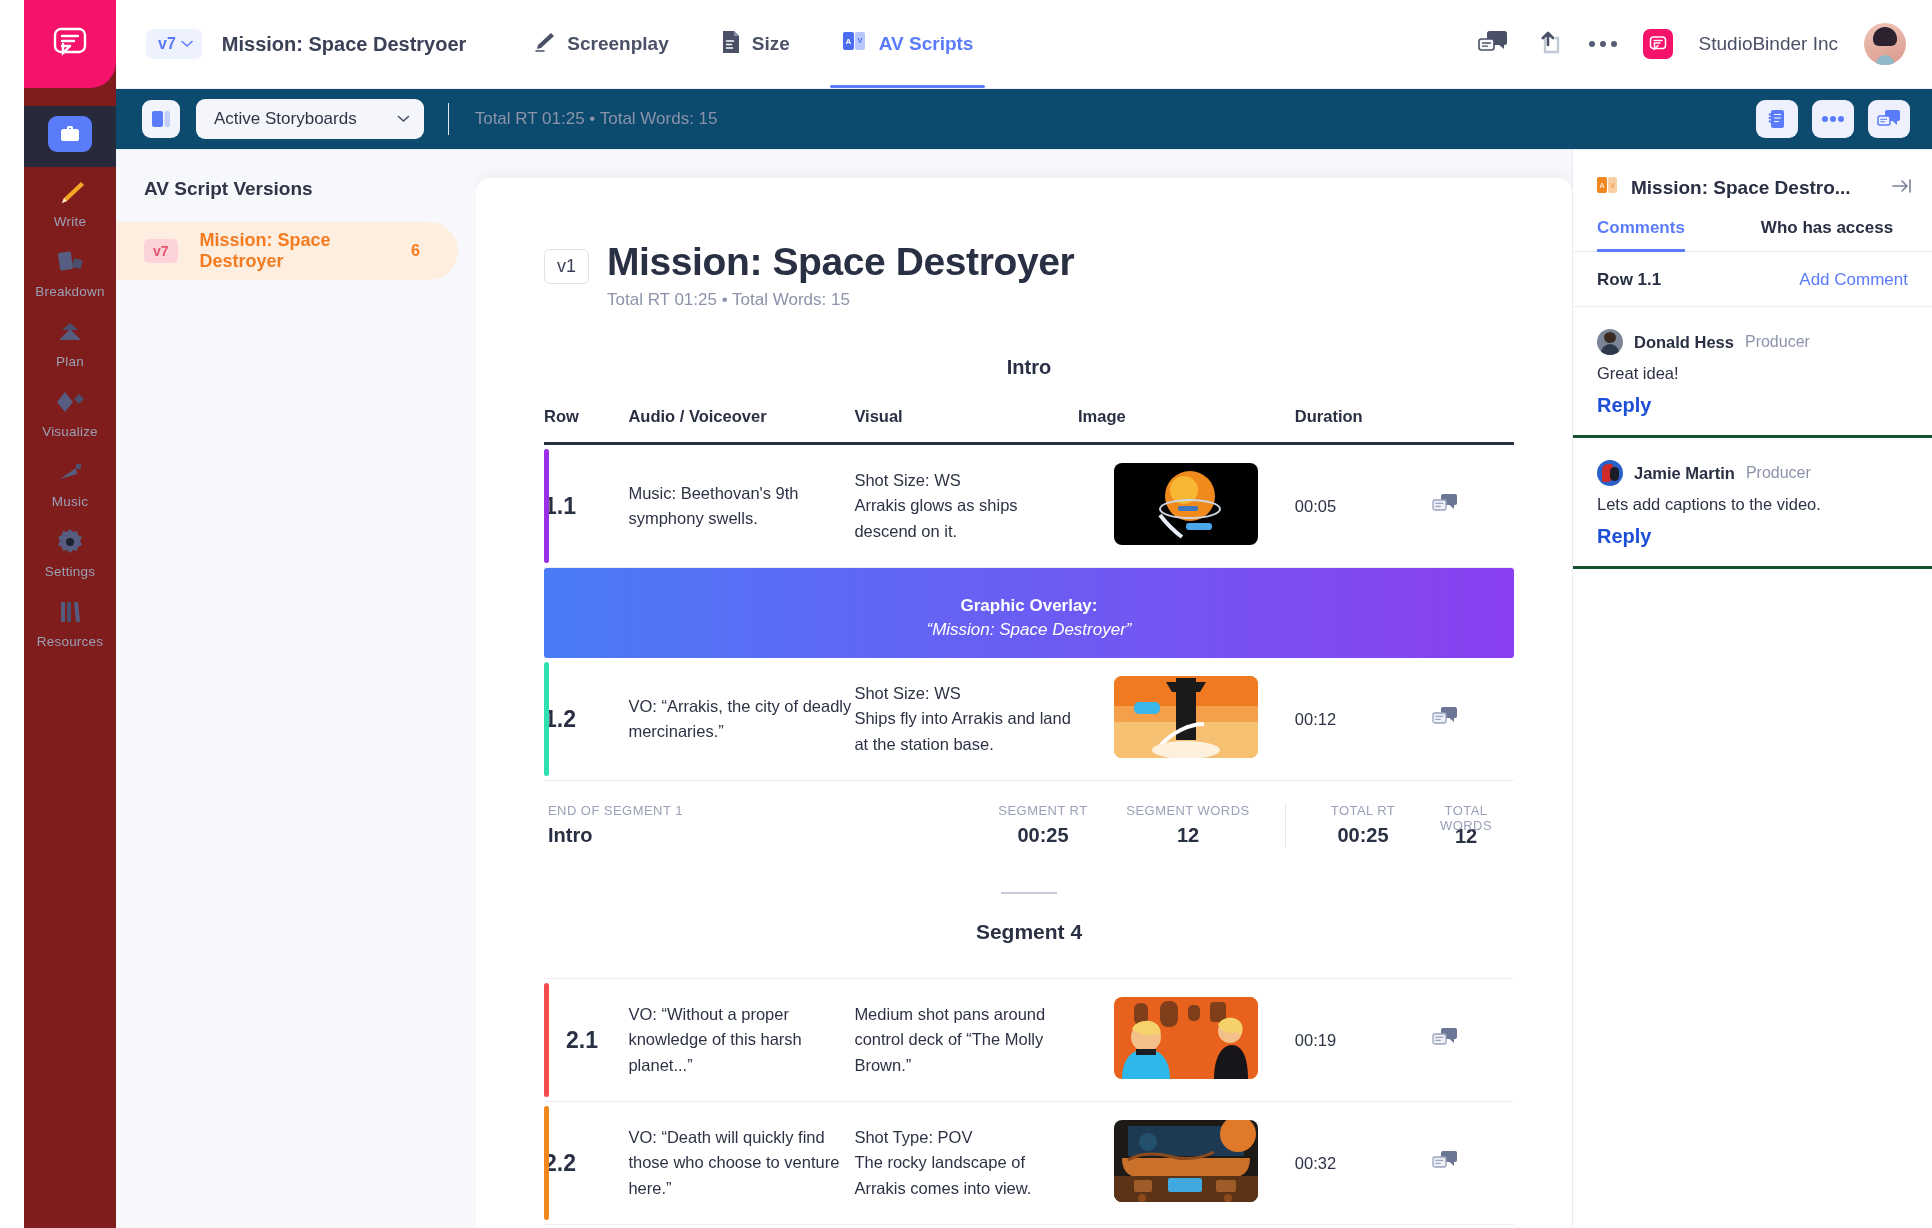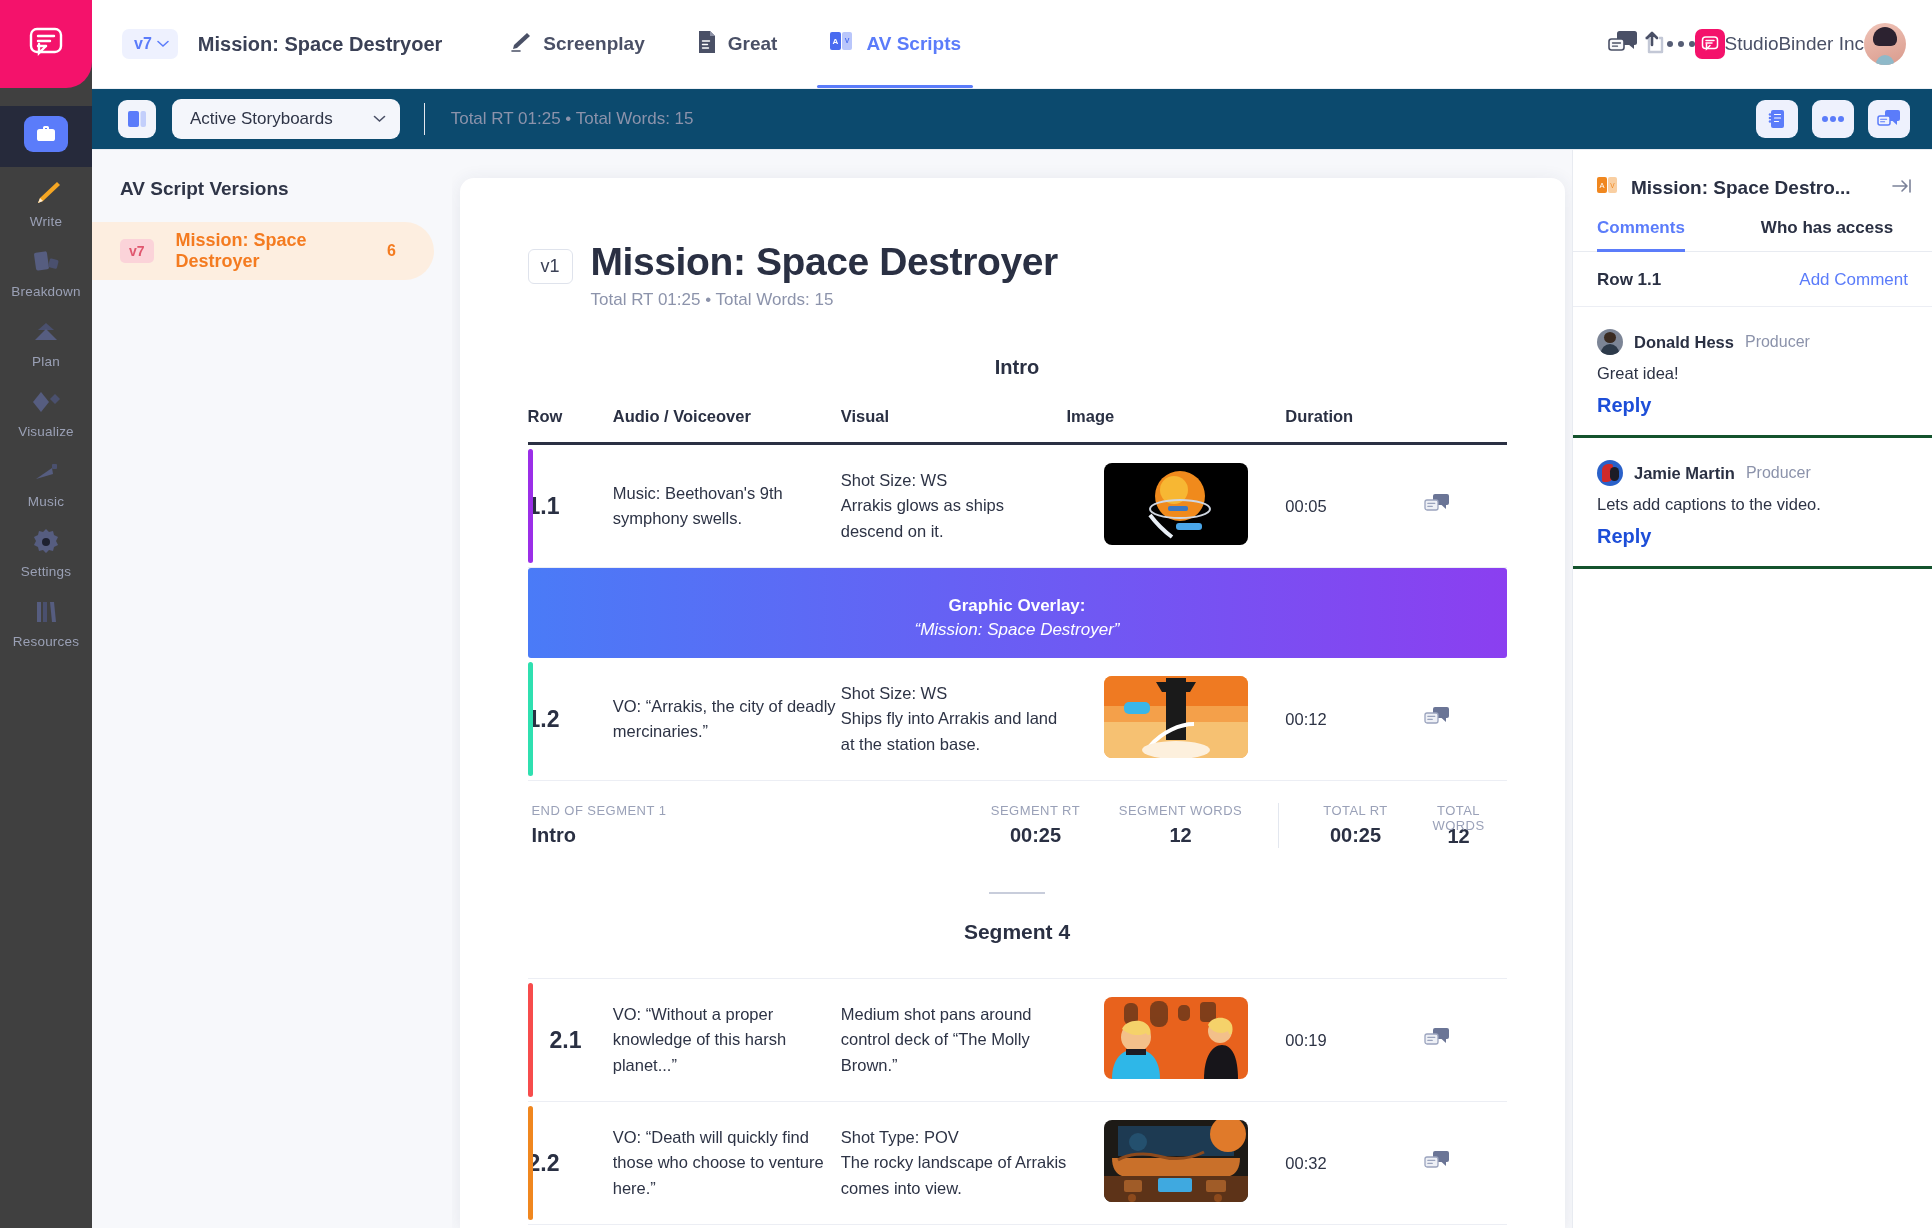--- a/index.html
+++ b/index.html
@@ -6,23 +6,23 @@
   html, body {
     width: 1932px; height: 1228px;
     font-family: "Liberation Sans", sans-serif;
     background: #ffffff;
     overflow: hidden;
   }
   .app { position: relative; width: 1932px; height: 1228px; display: flex; }
 
   
   .rail {
-    width: 92px; height: 1228px; background: #404040;
+    width: 92px; height: 1228px; background: #7f1d1d;
     display: flex; flex-direction: column; align-items: center;
-    flex: 0 0 92px; position: relative; z-index: 5;
+    flex: 0 0 92px; position: relative; z-index: 5; margin-left: 24px;
   }
   .rail-logo {
     width: 92px; height: 88px; background: #f4126b;
     border-bottom-right-radius: 26px;
     display: flex; align-items: center; justify-content: center;
   }
   .rail-top-pad { height: 18px; }
   .rail-item {
     width: 92px; padding: 10px 0 8px; display: flex;
     flex-direction: column; align-items: center; gap: 7px; cursor: pointer;
@@ -53,21 +53,21 @@
   .tab {
     display: flex; align-items: center; gap: 11px; padding: 0 26px;
     height: 88px; cursor: pointer; position: relative;
     font-size: 19px; font-weight: 600; color: #4a5066;
   }
   .tab.active { color: #5b7cfa; }
   .tab.active::after {
     content: ""; position: absolute; left: 14px; right: 14px; bottom: 0;
     height: 3px; background: #5b7cfa; border-radius: 2px;
   }
-  .top-right { margin-left: auto; display: flex; align-items: center; }
+  .top-right { margin-left: auto; display: flex; align-items: center; gap: 26px; }
   .org-badge { width: 30px; height: 30px; border-radius: 7px; background: #f4126b;
     display: flex; align-items: center; justify-content: center; }
   .org-name { font-size: 19px; color: #4a5066; font-weight: 500; }
   .avatar {
     width: 42px; height: 42px; border-radius: 50%; overflow: hidden;
     background: linear-gradient(160deg,#f0c4b8,#d99a8c); position: relative; cursor: pointer;
   }
   .avatar::before { content:""; position:absolute; left:9px; top:4px; width:24px; height:19px;
     border-radius: 12px 12px 6px 6px; background:#2c2230; }
   .avatar::after { content:""; position:absolute; left:12px; top:32px; width:18px; height:14px;
@@ -332,21 +332,21 @@
         <div class="tab">
           <span>
             <svg width="20" height="24" viewBox="0 0 20 24">
                 <path d="M2 1h11l5 5v17H2z" fill="#4a5066"></path>
                 <path d="M13 1v5h5" fill="#8b90a5"></path>
                 <g stroke="#fff" stroke-width="1.4" stroke-linecap="round">
                   <path d="M5.5 11h7M5.5 14.5h5M5.5 18h6"></path>
                 </g>
               </svg>
           </span>
-          <span>Great</span>
+          <span>Size</span>
         </div>
         <div class="tab active">
           <span>
             <svg width="26" height="24" viewBox="0 0 26 24">
                 <rect x="1" y="2" width="11" height="18" rx="2" fill="#4a6cf0"></rect>
                 <rect x="13" y="2" width="10" height="18" rx="2" fill="#b9c6fb"></rect>
                 <text x="6.5" y="13.5" font-size="8" fill="#fff" text-anchor="middle" font-family="Liberation Sans">A</text>
                 <text x="18" y="13" font-size="7" fill="#4a6cf0" text-anchor="middle" font-family="Liberation Sans">V</text>
               </svg>
           </span>

